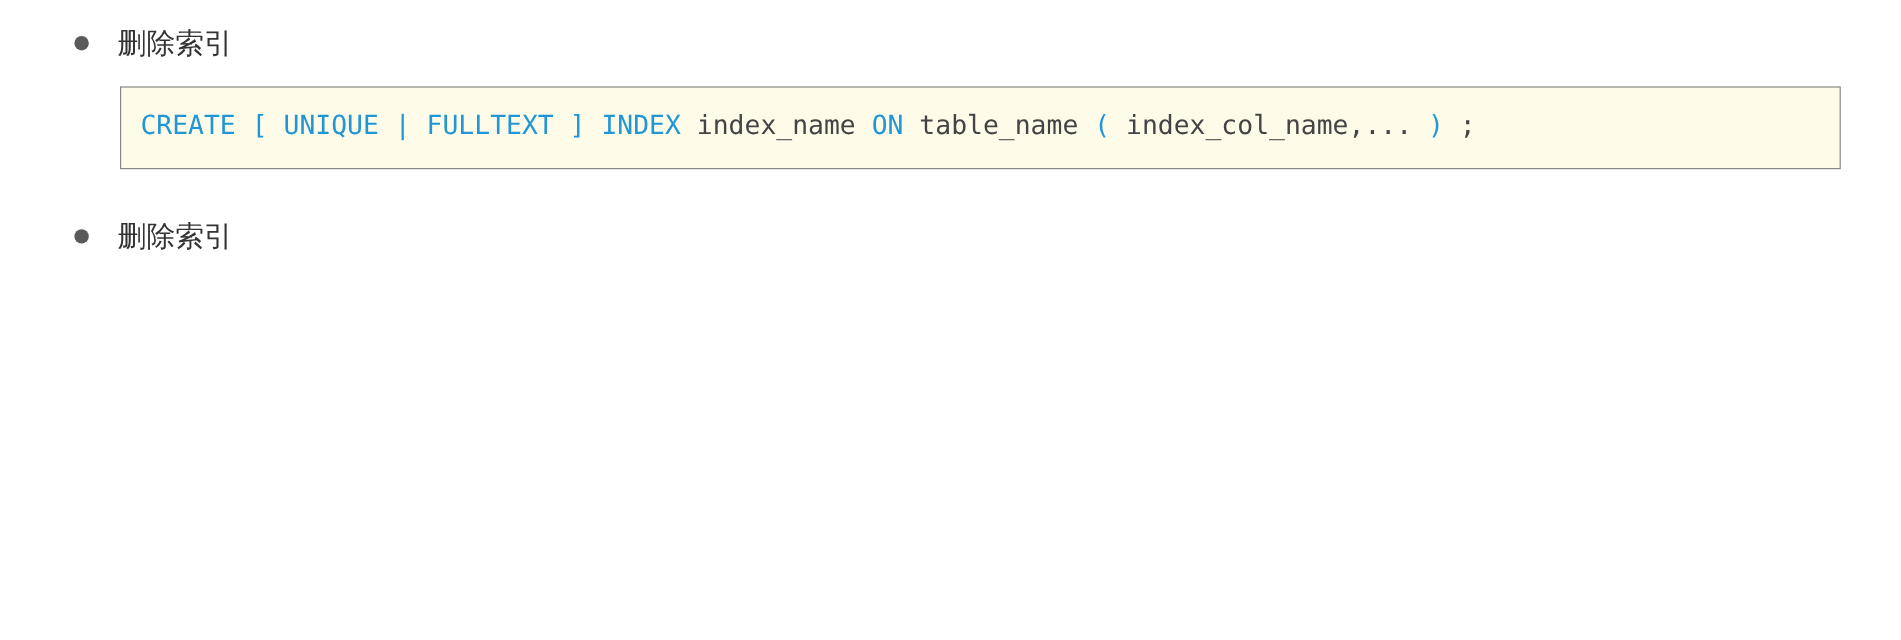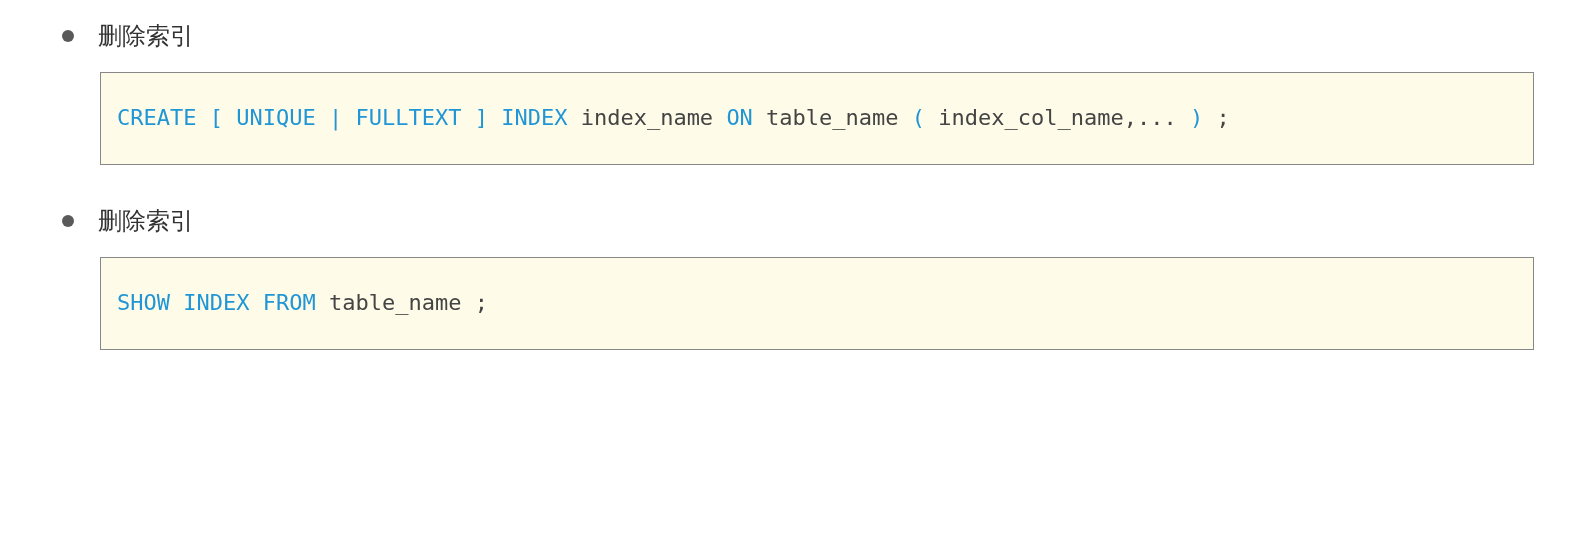--- a/index.html
+++ b/index.html
@@ -29,21 +29,21 @@
   }
   .heading-text {
     font-size: 24px;
     color: #333;
     font-weight: 400;
   }
   .code-block {
     margin-left: 50px;
     background: #fefce8;
     border: 1px solid #888;
-    padding: 30px 16px;
+    padding: 18px 16px;
     font-family: ui-monospace, "SF Mono", Consolas, monospace;
     font-size: 22px;
     color: #444;
     line-height: 1.4;
   }
   .kw { color: #2196d6; }
   .sym { color: #2196d6; }
 </style>
 </head>
 <body>
@@ -56,19 +56,16 @@
   <div class="code-block">
     <span class="kw">CREATE</span><span class="sym"> [ </span><span class="kw">UNIQUE</span><span class="sym"> | </span><span class="kw">FULLTEXT</span><span class="sym"> ] </span><span class="kw">INDEX</span><span> index_name </span><span class="kw">ON</span><span> table_name </span><span class="sym">(</span><span> index_col_name,... </span><span class="sym">)</span><span> ;</span>
   </div>
 </div>
 
 <div class="section">
   <div class="heading">
     <span class="bullet"></span>
     <span class="heading-text">删除索引</span>
   </div>
-  <div class="code-block">
-    <span class="kw">SHOW</span><span>  </span><span class="kw">INDEX</span><span>  </span><span class="kw">FROM</span><span>  table_name ;</span>
-  </div>
 </div>
 
 <div class="section">
 </div>
 
 </body></html>

